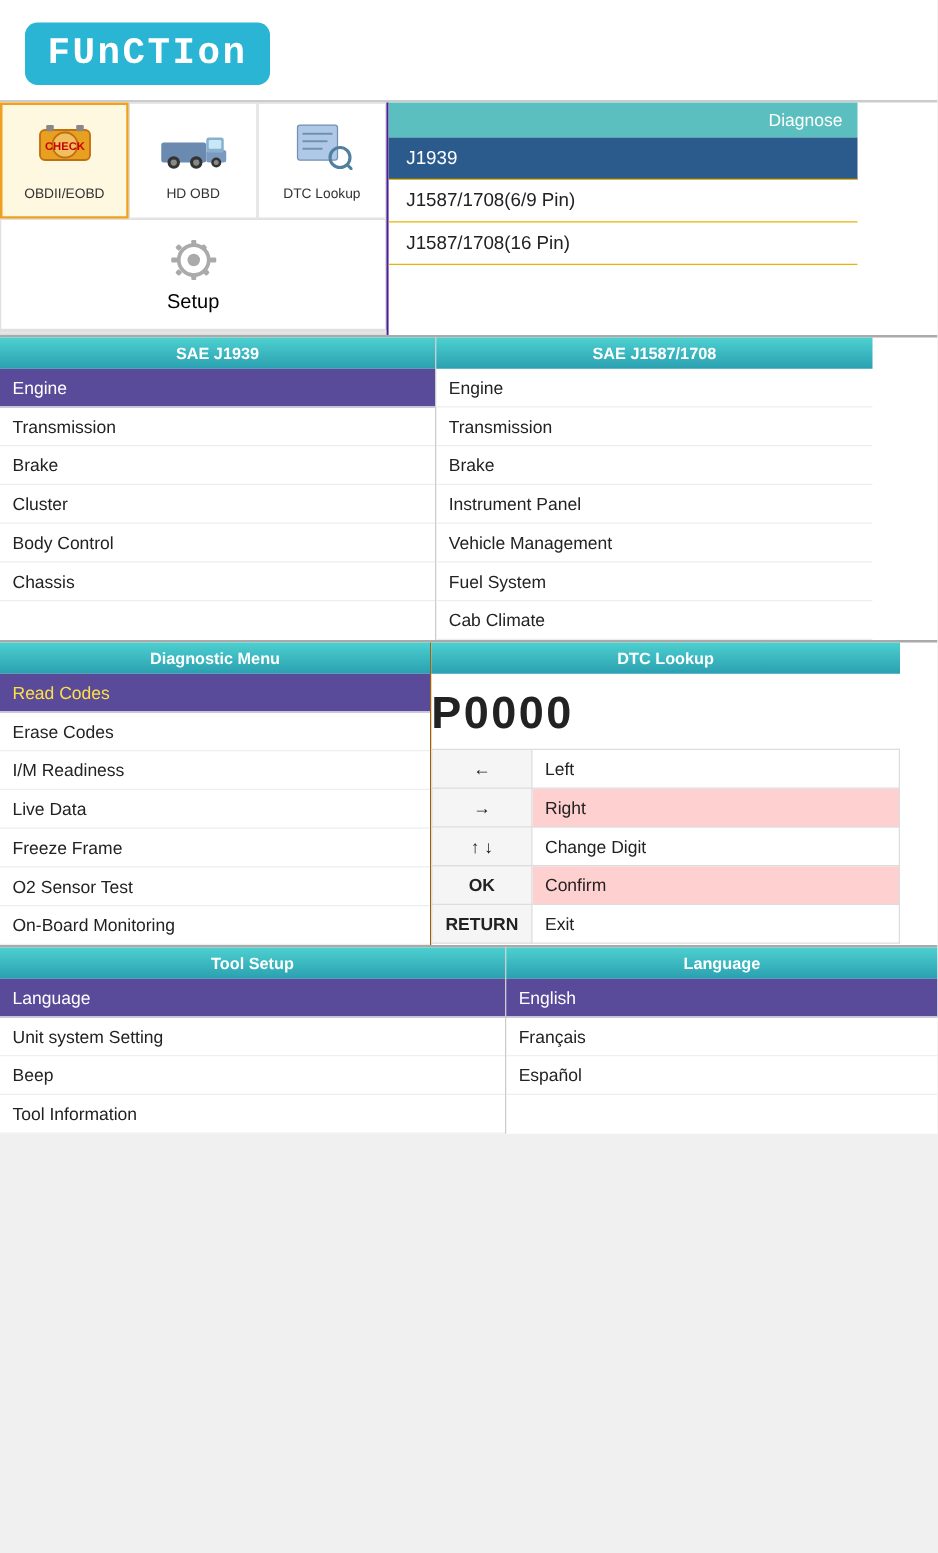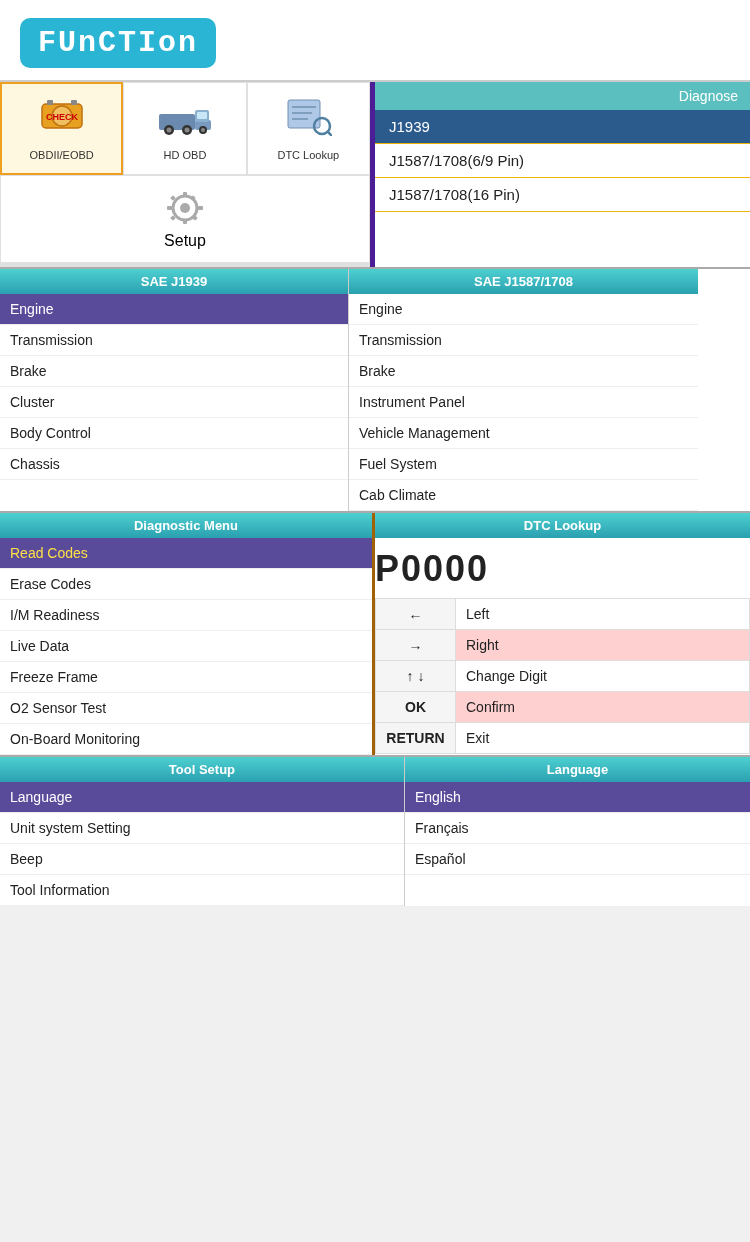--- a/index.html
+++ b/index.html
@@ -121,22 +121,22 @@
       color: white;
     }
 
     
     .diag-dtc-section {
       display: flex;
       background: #fff;
       border-top: 2px solid #aaa;
     }
     .diag-panel {
-      width: 375px;
-      border-right: 3px solid #a16207;
+      width: 345px;
+      border-right: 1px solid #a16207;
     }
     .diag-header {
       background: linear-gradient(to bottom, #4dd0d0, #2aa0b0);
       color: white;
       text-align: center;
       padding: 5px;
       font-size: 13px;
       font-weight: bold;
     }
     .diag-item {
@@ -251,21 +251,21 @@
 <body>
 
 <div class="header">
   <div class="function-logo">
     <span>FUnCTIon</span>
   </div>
 </div>
 
 <div class="top-section">
 
-  <div style="width:375px; border-right:5px solid #4c1d95;">
+  <div style="width:311px; border-right:2px solid #4c1d95;">
     <div style="display:grid; grid-template-columns:repeat(3,1fr);">
 
       <div class="icon-cell selected">
         <div class="icon-img">
           <svg width="50" height="40" viewBox="0 0 50 40">
             <rect x="5" y="8" width="40" height="24" rx="4" fill="#e8a020" stroke="#c07010" stroke-width="1.5"></rect>
             <circle cx="25" cy="20" r="10" fill="#f0c060" stroke="#c07010" stroke-width="1.5"></circle>
             <text x="25" y="24" text-anchor="middle" font-size="9" font-weight="bold" fill="#c00">CHECK</text>
             <rect x="10" y="4" width="6" height="5" rx="1" fill="#888"></rect>
             <rect x="34" y="4" width="6" height="5" rx="1" fill="#888"></rect>

